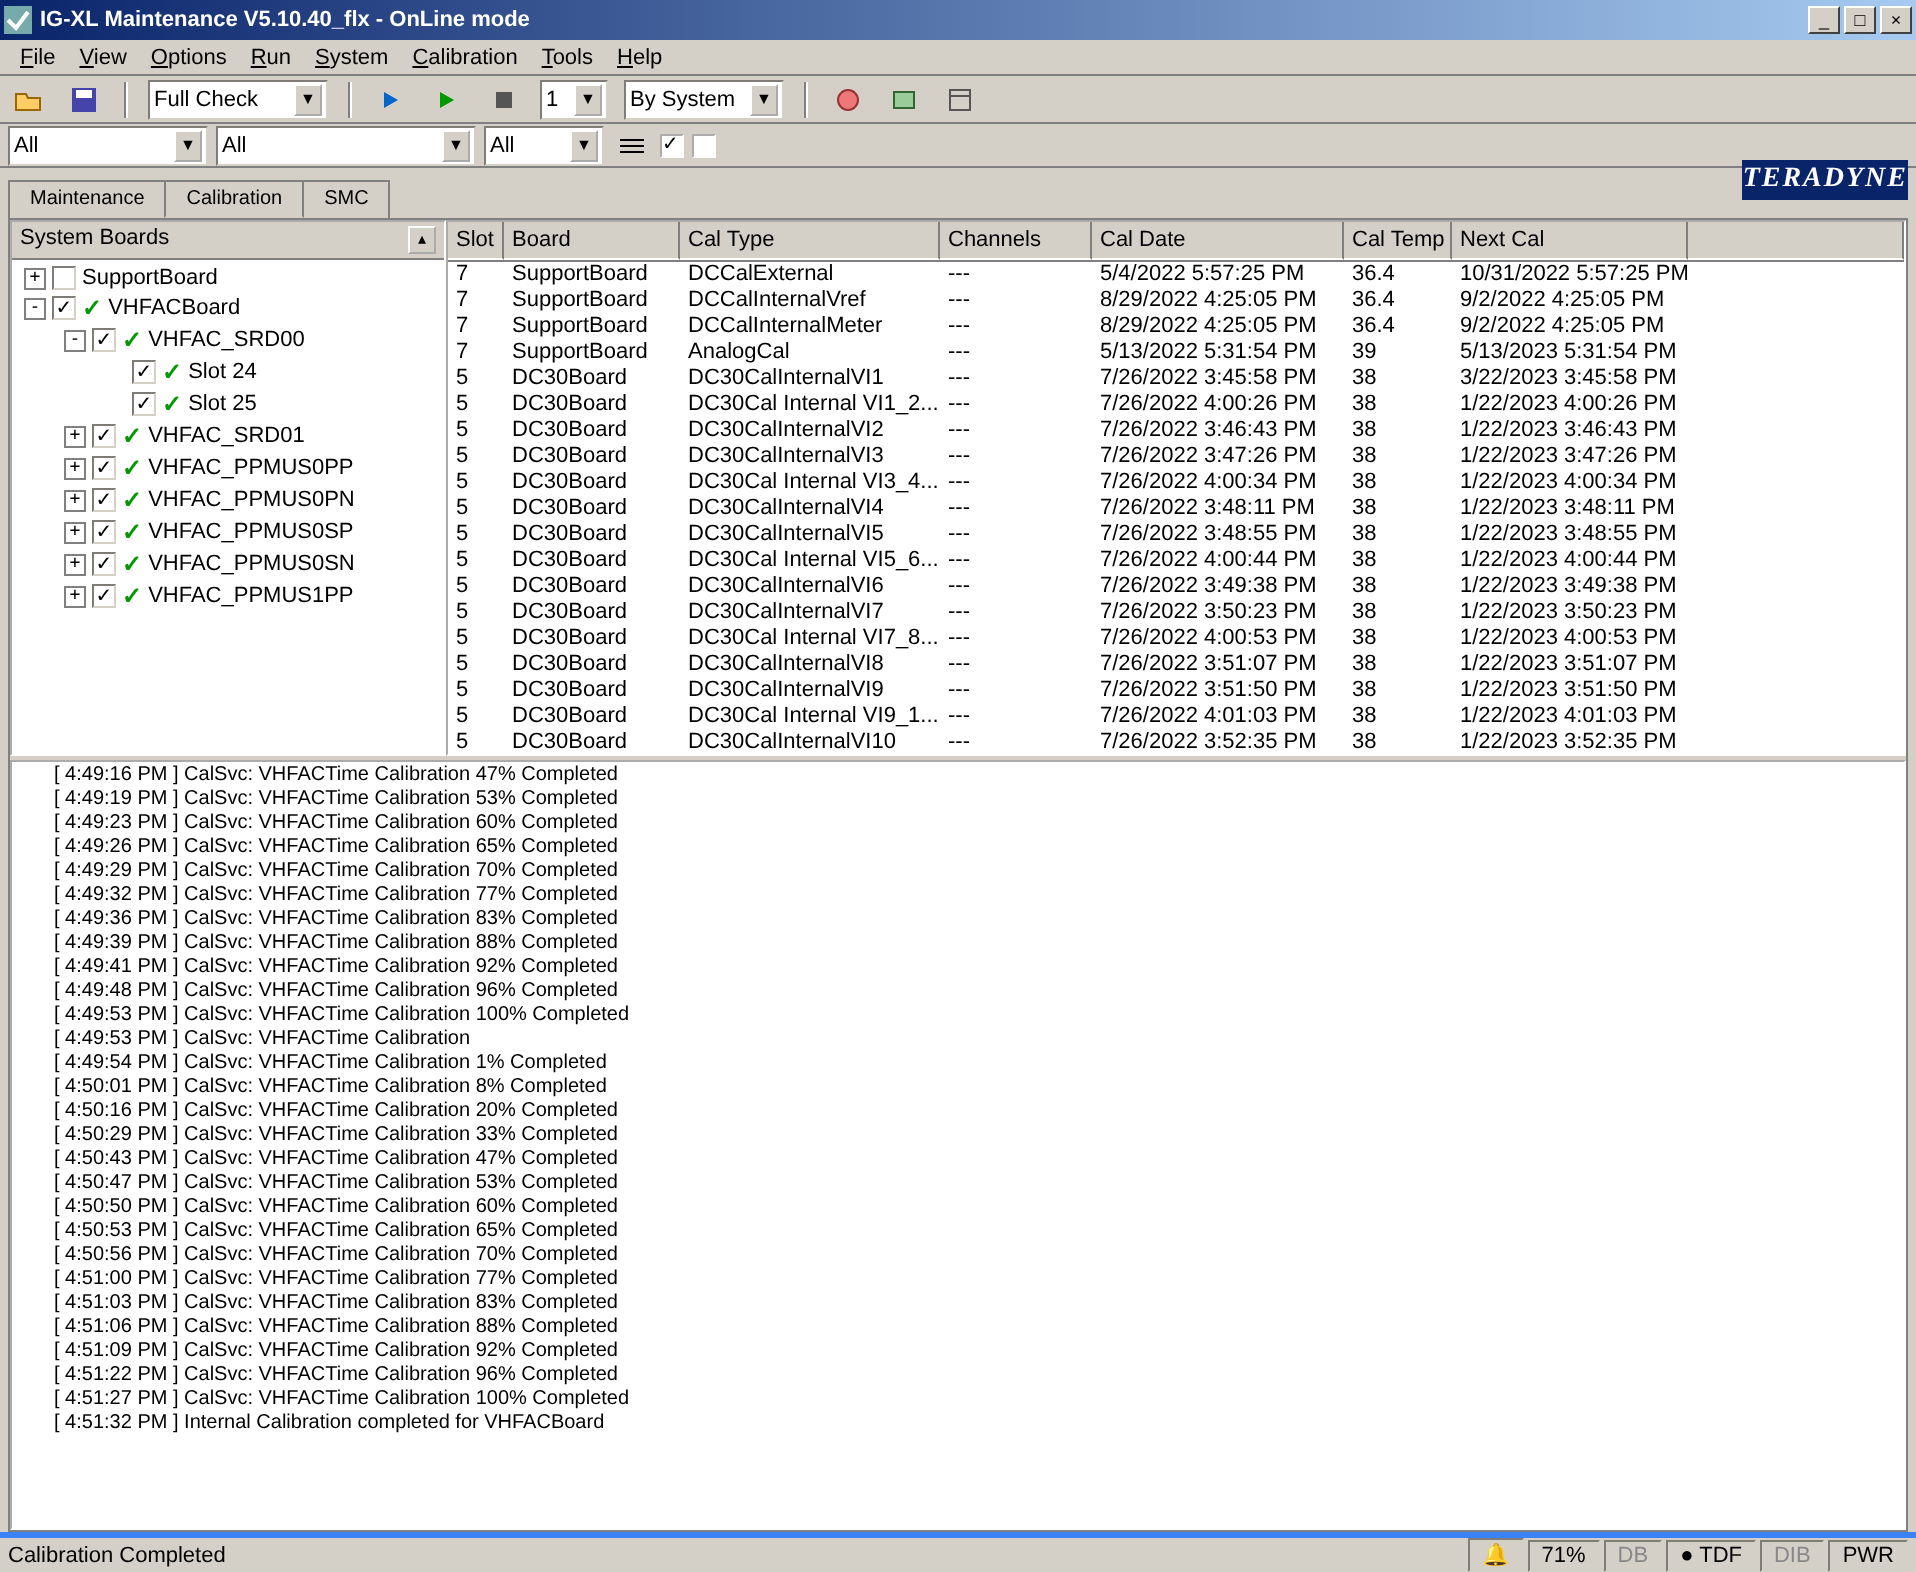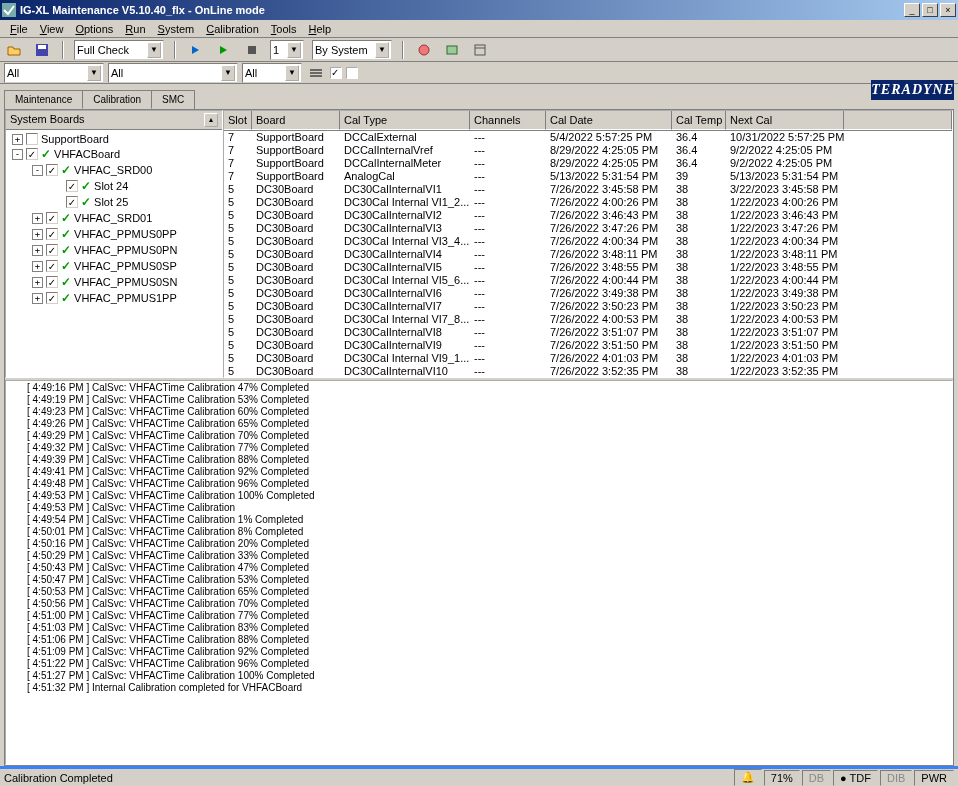--- a/index.html
+++ b/index.html
@@ -438,31 +438,33 @@
         </div>
     </div>
   </div>
   <div class="log-pane" id="log">
       <div>[ 4:49:16 PM ] CalSvc: VHFACTime Calibration  47% Completed</div>
       <div>[ 4:49:19 PM ] CalSvc: VHFACTime Calibration  53% Completed</div>
       <div>[ 4:49:23 PM ] CalSvc: VHFACTime Calibration  60% Completed</div>
       <div>[ 4:49:26 PM ] CalSvc: VHFACTime Calibration  65% Completed</div>
       <div>[ 4:49:29 PM ] CalSvc: VHFACTime Calibration  70% Completed</div>
       <div>[ 4:49:32 PM ] CalSvc: VHFACTime Calibration  77% Completed</div>
+      <div>[ 4:49:36 PM ] CalSvc: VHFACTime Calibration  83% Completed</div>
       <div>[ 4:49:39 PM ] CalSvc: VHFACTime Calibration  88% Completed</div>
       <div>[ 4:49:41 PM ] CalSvc: VHFACTime Calibration  92% Completed</div>
       <div>[ 4:49:48 PM ] CalSvc: VHFACTime Calibration  96% Completed</div>
       <div>[ 4:49:53 PM ] CalSvc: VHFACTime Calibration  100% Completed</div>
       <div>[ 4:49:53 PM ] CalSvc: VHFACTime Calibration</div>
       <div>[ 4:49:54 PM ] CalSvc: VHFACTime Calibration  1% Completed</div>
       <div>[ 4:50:01 PM ] CalSvc: VHFACTime Calibration  8% Completed</div>
       <div>[ 4:50:16 PM ] CalSvc: VHFACTime Calibration  20% Completed</div>
       <div>[ 4:50:29 PM ] CalSvc: VHFACTime Calibration  33% Completed</div>
       <div>[ 4:50:43 PM ] CalSvc: VHFACTime Calibration  47% Completed</div>
       <div>[ 4:50:47 PM ] CalSvc: VHFACTime Calibration  53% Completed</div>
+      <div>[ 4:50:50 PM ] CalSvc: VHFACTime Calibration  60% Completed</div>
       <div>[ 4:50:53 PM ] CalSvc: VHFACTime Calibration  65% Completed</div>
       <div>[ 4:50:56 PM ] CalSvc: VHFACTime Calibration  70% Completed</div>
       <div>[ 4:51:00 PM ] CalSvc: VHFACTime Calibration  77% Completed</div>
       <div>[ 4:51:03 PM ] CalSvc: VHFACTime Calibration  83% Completed</div>
       <div>[ 4:51:06 PM ] CalSvc: VHFACTime Calibration  88% Completed</div>
       <div>[ 4:51:09 PM ] CalSvc: VHFACTime Calibration  92% Completed</div>
       <div>[ 4:51:22 PM ] CalSvc: VHFACTime Calibration  96% Completed</div>
       <div>[ 4:51:27 PM ] CalSvc: VHFACTime Calibration  100% Completed</div>
       <div>[ 4:51:32 PM ] Internal Calibration completed for VHFACBoard</div>
     </div>

